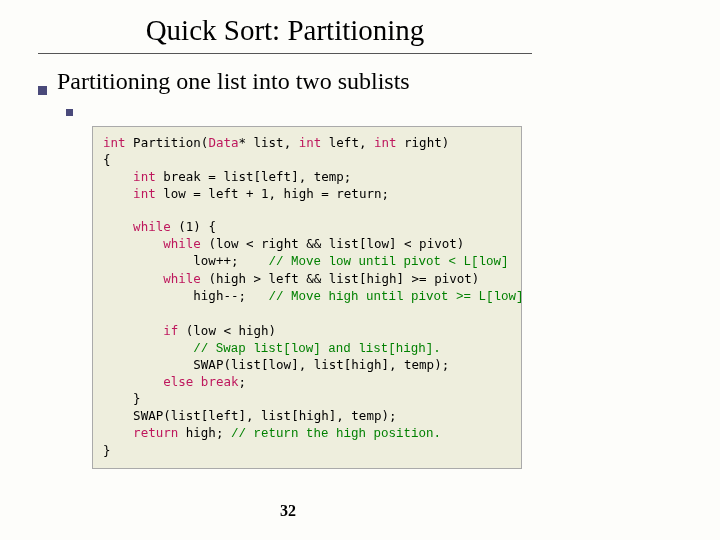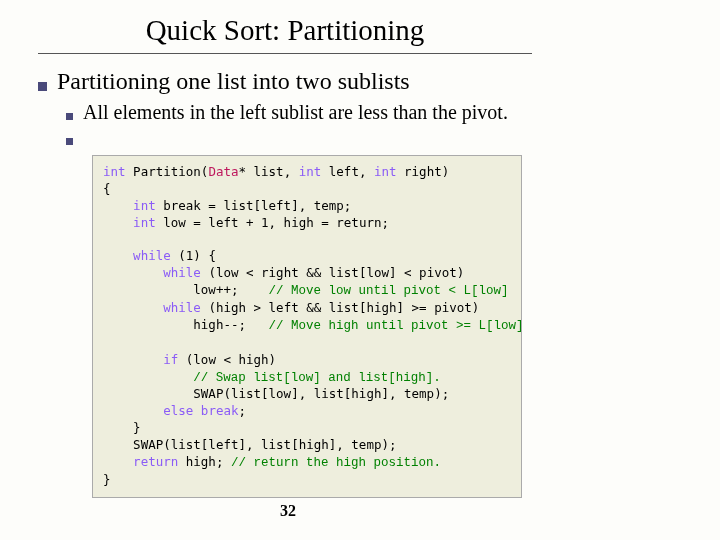--- a/index.html
+++ b/index.html
@@ -24,21 +24,21 @@
     margin: 0 0 6px 0;
     font-weight: normal;
   }
   .rule {
     border: 0;
     border-top: 1px solid #555;
     margin: 0 0 14px 0;
   }
   .bullet-row {
     display: flex;
-    align-items: center;
+    align-items: flex-end;
     margin-bottom: 6px;
   }
   .sq {
     width: 9px;
     height: 9px;
     background: #4a4a7a;
     flex: 0 0 auto;
     margin-top: 10px;
     margin-right: 10px;
   }
@@ -60,21 +60,21 @@
     margin: 10px 10px 0 54px;
     background: #eeeedd;
     border: 1px solid #aaa;
     padding: 8px 10px 8px 10px;
     font-family: "Lucida Console", Consolas, monospace;
     font-size: 12.5px;
     line-height: 1.35;
     white-space: pre;
     color: #000;
   }
-  .kw  { color: #8b5cf6; }
+  .kw  { color: #be185d; }
   .typ { color: #be185d; }
   .cm  { color: #008000; font-family: Liberation Mono, monospace; }
   .pagenum {
     position: absolute;
     bottom: 20px;
     width: 100%;
     left: 0;
     text-align: center;
     font-size: 16px;
     font-weight: bold;
@@ -87,24 +87,20 @@
 <div class="slide">
 
   <h1 class="title">Quick Sort: Partitioning</h1>
   <hr class="rule">
 
   <div class="bullet-row">
     <div class="sq"></div>
     <div class="lvl1-text">Partitioning one list into two sublists</div>
   </div>
 
-  <div class="bullet-row lvl2">
-    <div class="sq small"></div>
-    <div class="lvl2-text">All elements in the left sublist are less than the pivot.</div>
-  </div>
 
   <div class="bullet-row lvl2">
     <div class="sq small"></div>
   </div>
 
   <div class="codebox"><span class="kw">int</span><span> Partition(</span><span class="typ">Data</span><span>* list, </span><span class="kw">int</span><span> left, </span><span class="kw">int</span><span> right)</span>
 <span>{</span>
 <span>    </span><span class="kw">int</span><span> break = list[left], temp;</span>
 <span>    </span><span class="kw">int</span><span> low = left + 1, high = return;</span>
 <span></span>

